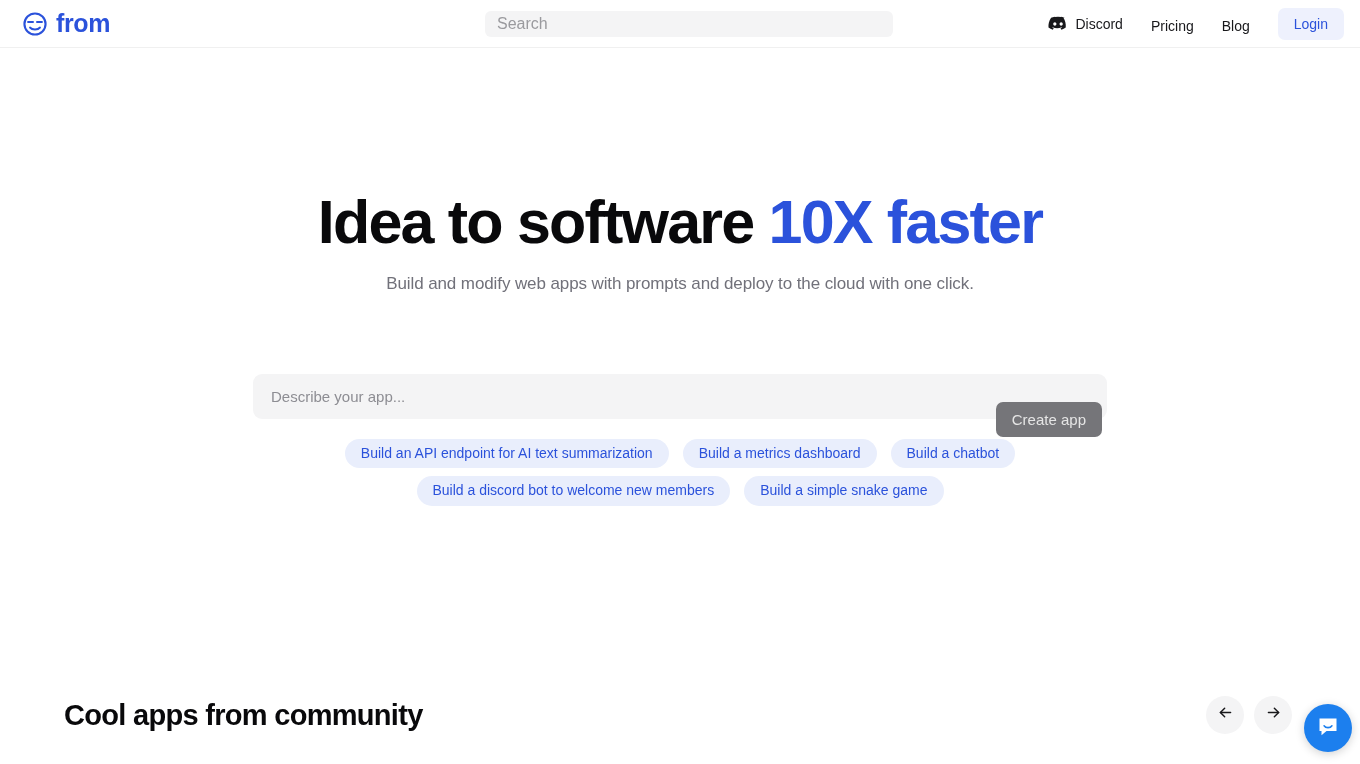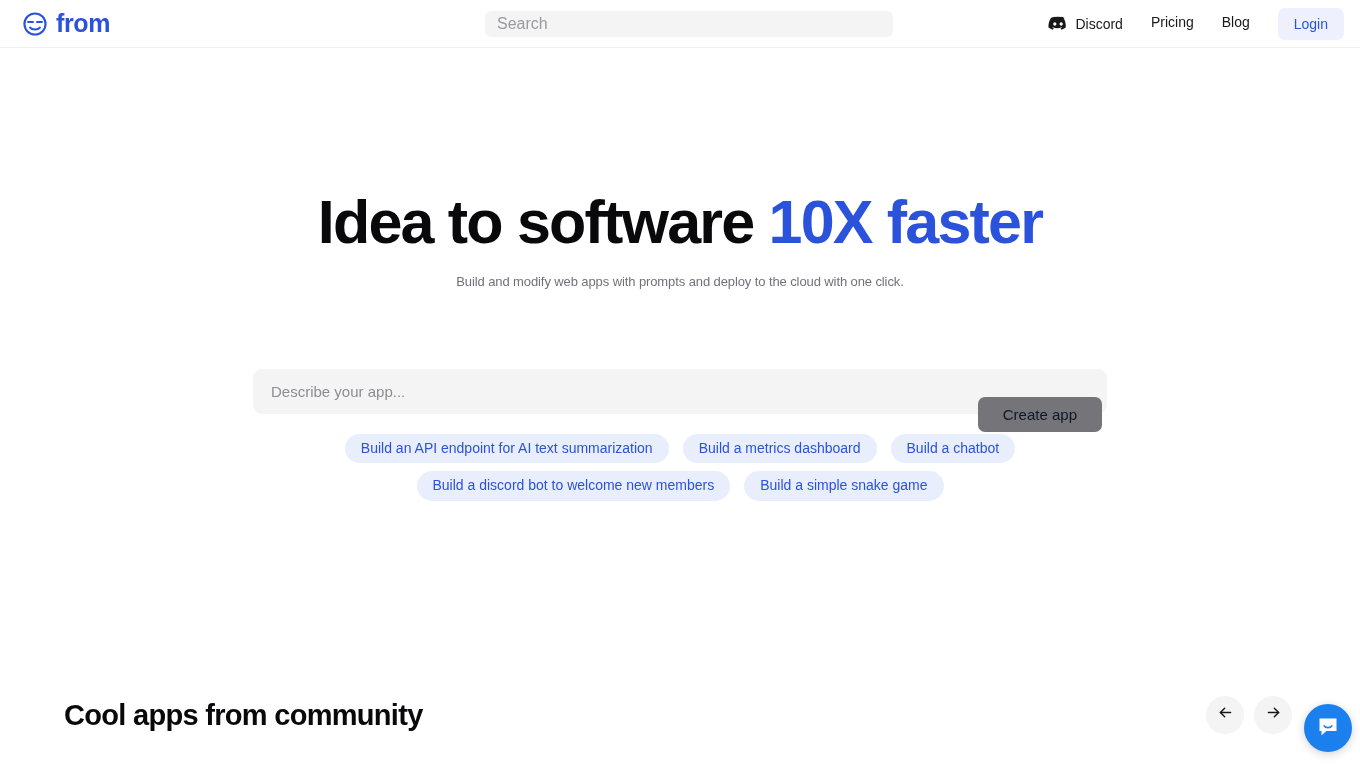--- a/index.html
+++ b/index.html
@@ -58,21 +58,21 @@
     padding: 0 12px;
     font-family: "Liberation Sans", sans-serif;
     font-size: 16px;
     color: #3b3b3b;
   }
   .search-input::placeholder { color: #9a9a9e; }
 
   .nav {
     margin-left: auto;
     display: flex;
-    align-items: flex-start;
+    align-items: flex-end;
     gap: 0px;
   }
   .nav-item {
     display: flex;
     align-items: center;
     gap: 7px;
     font-size: 14px;
     color: #18181b;
     padding: 6px 14px;
     border-radius: 6px;
@@ -101,21 +101,21 @@
   .hero-title {
     font-size: 61px;
     font-weight: 700;
     letter-spacing: -1.8px;
     color: #09090b;
     line-height: 1.05;
   }
   .hero-title .accent { color: #2b52db; }
   .hero-sub {
     margin-top: 20px;
-    font-size: 13px;
+    font-size: 17px;
     color: #71717a;
     letter-spacing: -0.1px;
   }
 
   
   .prompt-row {
     width: 854px;
     margin: 80px auto 0;
     height: 45px;
     background: #f4f4f5;
@@ -131,25 +131,25 @@
     outline: none;
     background: transparent;
     padding: 0 18px;
     font-family: "Liberation Sans", sans-serif;
     font-size: 15px;
     color: #3f3f46;
   }
   .prompt-input::placeholder { color: #8d8d93; }
   .create-btn {
     background: #757579;
-    color: #0f172a;
+    color: #e5e5e5;
     border: none;
     border-radius: 7px;
     height: 35px;
-    padding: 0 25px;
+    padding: 0 16px;
     font-size: 15px;
     cursor: pointer;
     font-family: "Liberation Sans", sans-serif;
     white-space: nowrap;
     margin-top: 46px;
   }
 
   
   .chips {
     width: 760px;

